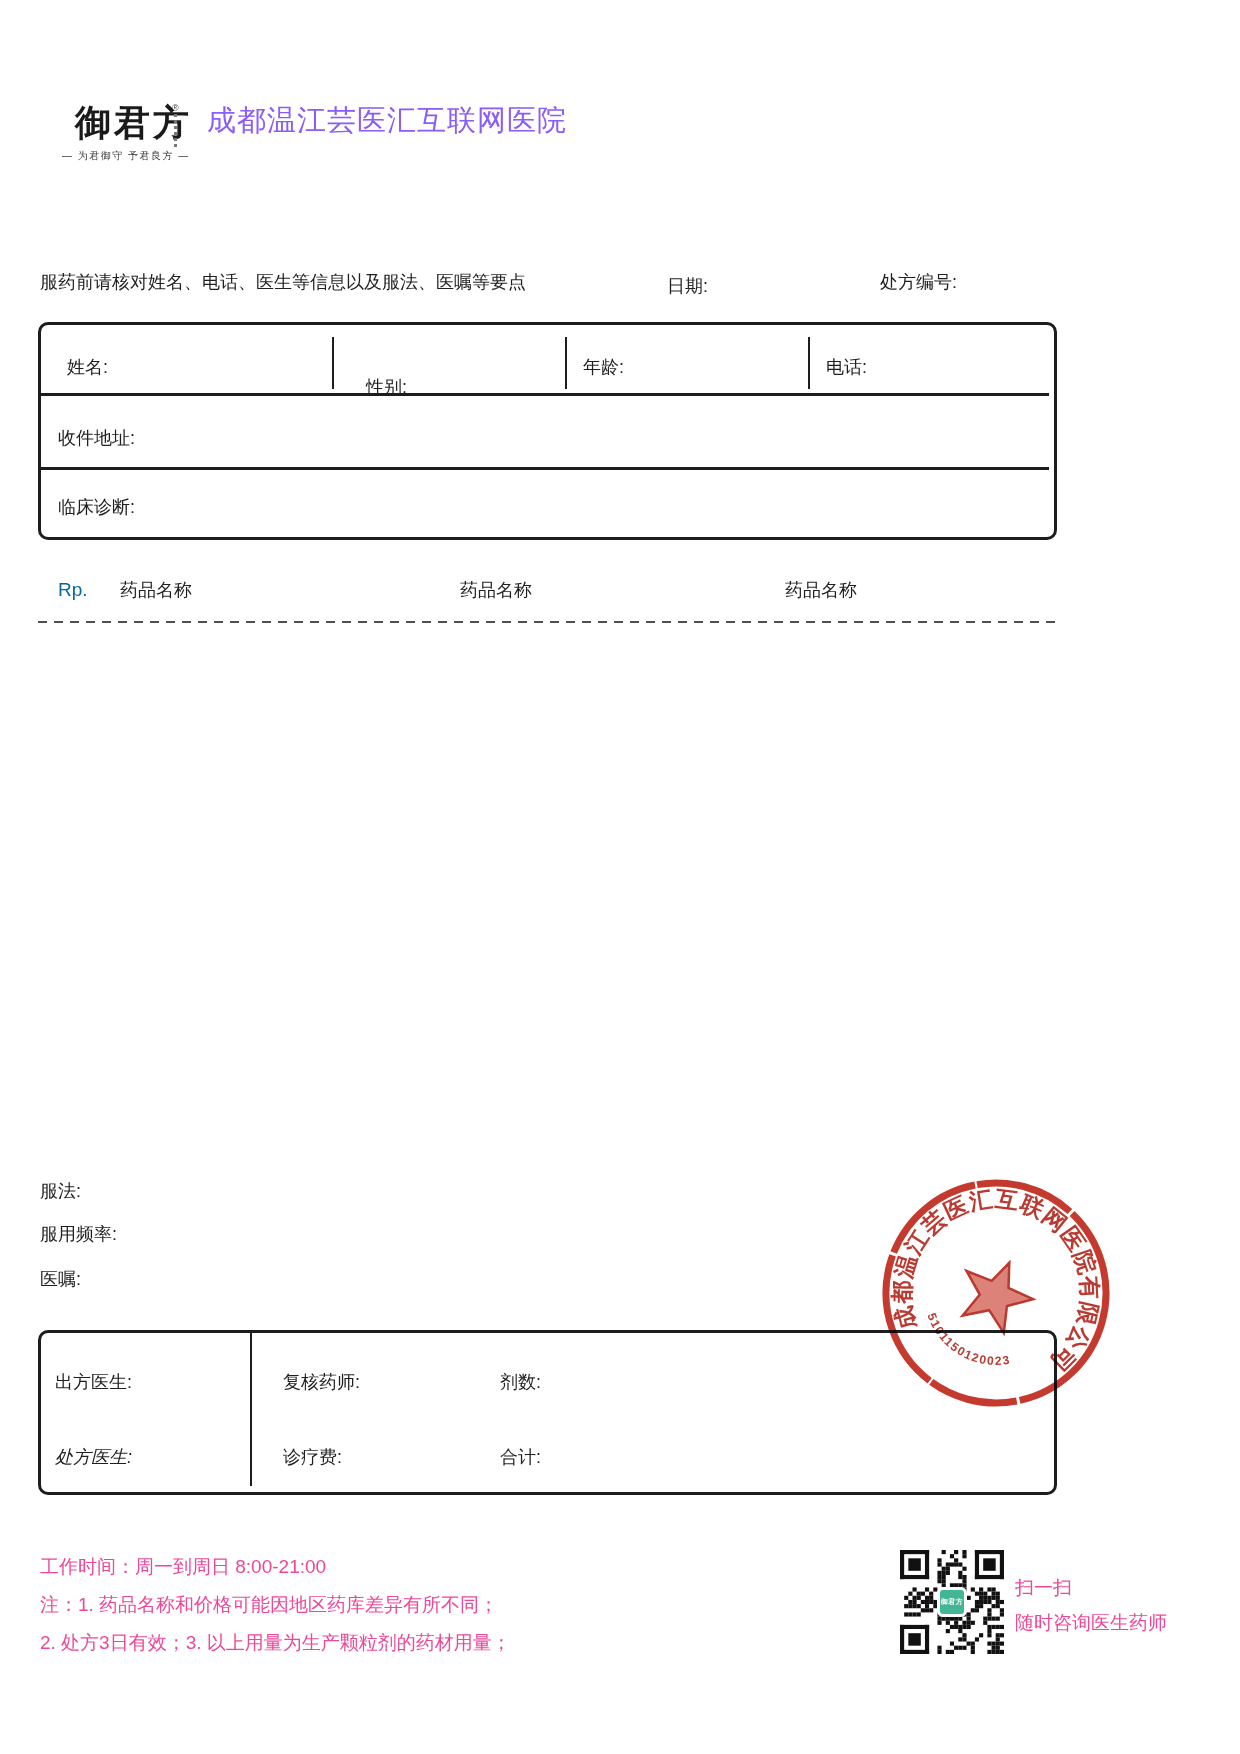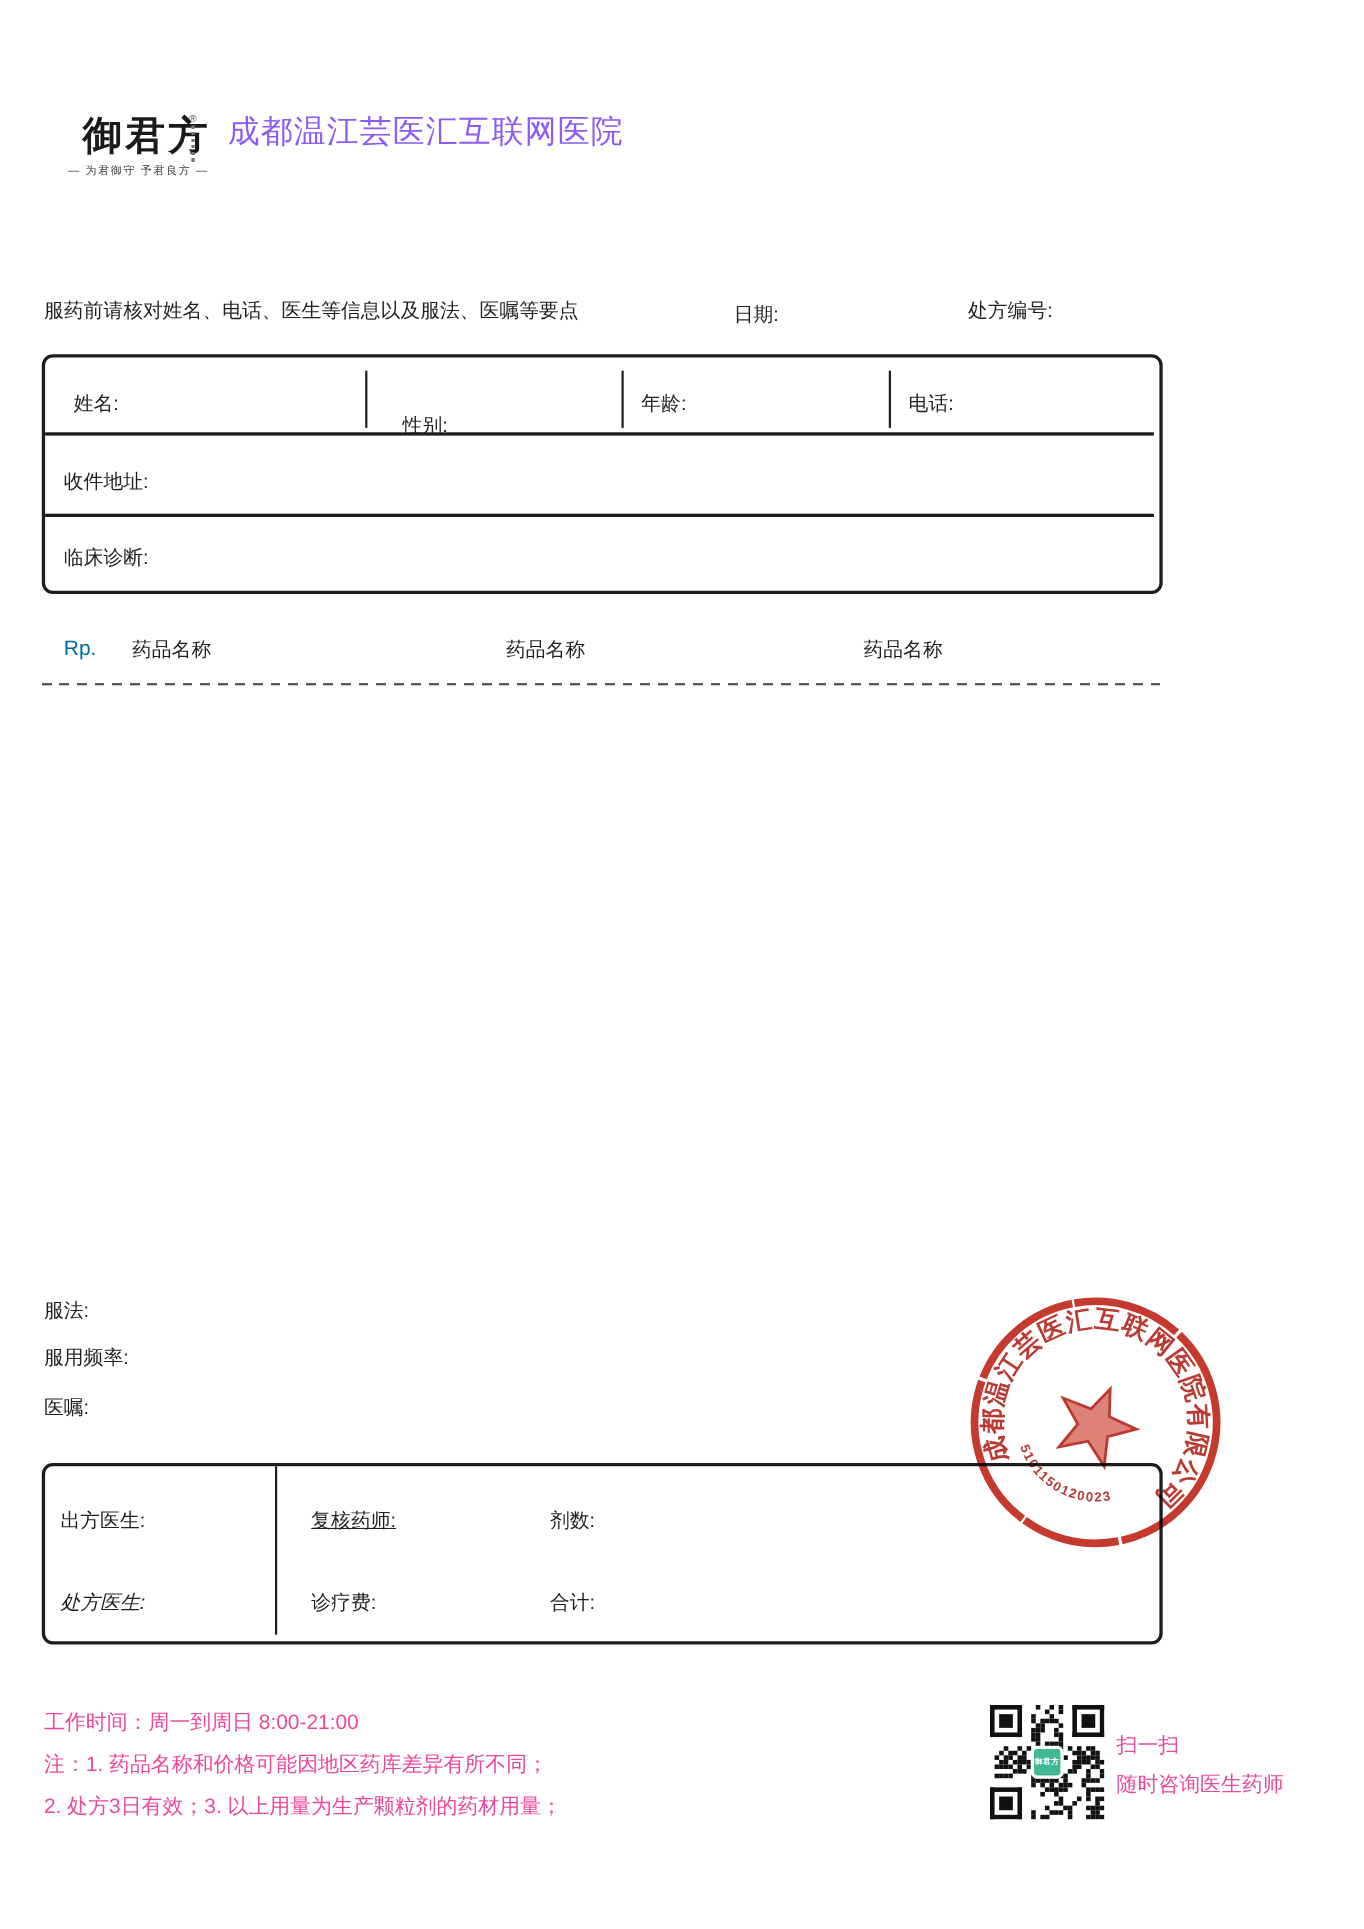--- a/index.html
+++ b/index.html
@@ -61,21 +61,21 @@
   <div class="abs lbl" style="left:785px;top:580px;">药品名称</div>
   <div class="dashed" style="left:38px;top:621px;width:1019px;"></div>
 
   <div class="abs lbl" style="left:40px;top:1181px;">服法:</div>
   <div class="abs lbl" style="left:40px;top:1224px;">服用频率:</div>
   <div class="abs lbl" style="left:40px;top:1269px;">医嘱:</div>
 
   <div class="box" style="left:38px;top:1330px;width:1013px;height:159px;"></div>
   <div class="vline" style="left:250px;top:1333px;height:153px;"></div>
   <div class="abs lbl" style="left:55px;top:1372px;">出方医生:</div>
-  <div class="abs lbl" style="left:283px;top:1372px;text-decoration:underline;">复核药师:</div>
+  <div class="abs lbl" style="left:283px;top:1372px;">复核药师:</div>
   <div class="abs lbl" style="left:500px;top:1372px;">剂数:</div>
   <div class="abs lbl" style="left:55px;top:1447px;font-style:italic;">处方医生:</div>
   <div class="abs lbl" style="left:283px;top:1447px;">诊疗费:</div>
   <div class="abs lbl" style="left:500px;top:1447px;">合计:</div>
 
   <svg class="stamp" style="left:866px;top:1163px;" width="260" height="260" viewBox="-130 -130 260 260">
     <g transform="rotate(15)">
       <circle cx="0" cy="0" r="110" fill="none" stroke="#bf2417" stroke-width="7" stroke-dasharray="120 3 90 2 140 3 110 2 100 3"></circle>
       <path id="stampArc" d="M -67.8 52.9 A 86 86 0 1 1 67.8 52.9" fill="none"></path>
       <path id="serialArc" d="M -62.35 36 A 72 72 0 0 0 36 62.35" fill="none"></path>

